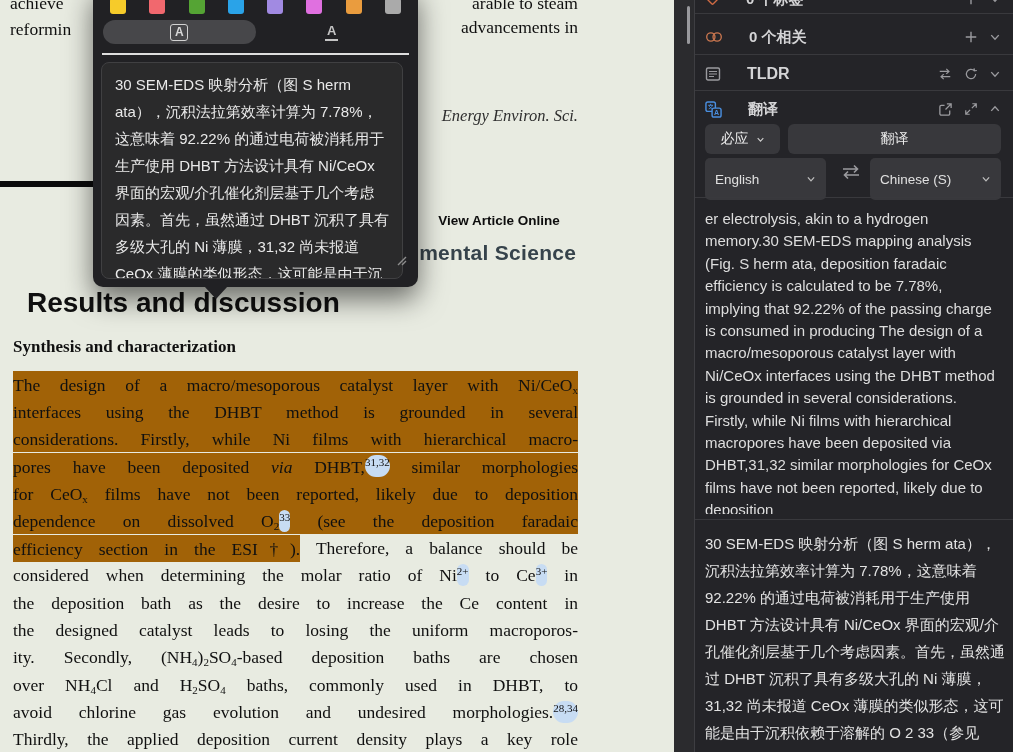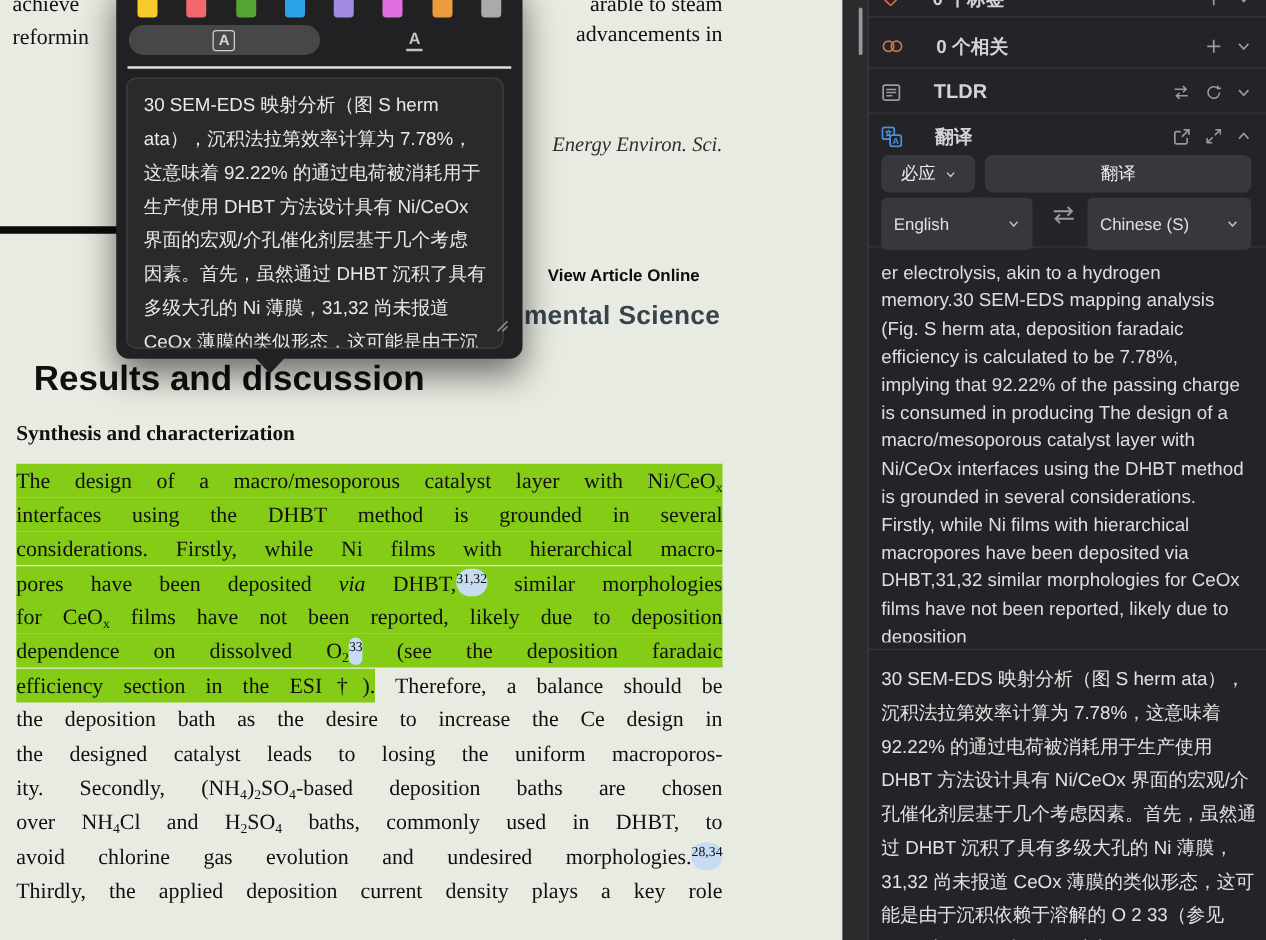--- a/index.html
+++ b/index.html
@@ -18,21 +18,21 @@
   .masthead{position:absolute;left:406px;top:241px;font-weight:bold;font-size:21px;
             letter-spacing:.3px;color:#36434b;}
   .heading{position:absolute;left:27px;top:287px;font-weight:bold;font-size:28px;color:#101010;text-align:right;}
   .subheading{position:absolute;left:13px;top:337px;font-family:"Liberation Serif",serif;
               font-weight:bold;font-size:17px;color:#101010;}
   .paragraph{position:absolute;left:13px;top:371px;width:565px;
              font-family:"Liberation Serif",serif;font-size:17.5px;line-height:27.35px;color:#101010;}
   .pline{text-align:justify;text-align-last:justify;height:27.35px;overflow:visible;}
   .paragraph sup{font-size:11px;vertical-align:6px;line-height:0;}
   .paragraph sub{font-size:11px;vertical-align:-3px;line-height:0;}
-  .hl{background:#84cc16;padding:3.5px 0;}
+  .hl{background:#a16207;padding:3.5px 0;}
   .hl2{background:#c7dcf3;padding:1px 0;border-radius:11px;}
 
   
   .popup{position:absolute;left:93px;top:-16px;width:325px;height:303px;background:#212124;
          border-radius:10px;box-shadow:0 12px 28px rgba(0,0,0,.55);z-index:5;}
   .popup-arrow{position:absolute;left:204px;top:286px;width:0;height:0;z-index:5;
                border-left:12px solid transparent;border-right:12px solid transparent;
                border-top:13px solid #212124;}
   .swatches{position:absolute;top:14px;left:17px;right:17px;display:flex;justify-content:space-between;}
   .swatch{width:16px;height:16px;border-radius:3px;cursor:pointer;}
@@ -94,21 +94,22 @@
 
     <div class="paragraph">
 
     <div class="pline"><span class="hl">The design of a macro/mesoporous catalyst layer with Ni/CeO<sub>x</sub></span></div>
         <div class="pline"><span class="hl">interfaces using the DHBT method is grounded in several</span></div>
         <div class="pline"><span class="hl">considerations. Firstly, while Ni films with hierarchical macro-</span></div>
         <div class="pline"><span class="hl">pores have been deposited <em>via</em> DHBT,<span class="hl2"><sup>31,32</sup></span> similar morphologies</span></div>
         <div class="pline"><span class="hl">for CeO<sub>x</sub> films have not been reported, likely due to deposition</span></div>
         <div class="pline"><span class="hl">dependence on dissolved O<sub>2</sub><span class="hl2"><sup>33</sup></span> (see the deposition faradaic</span></div>
         <div class="pline"><span class="hl">efficiency section in the ESI†).</span> Therefore, a balance should be</div>
-        <div class="pline">the deposition bath as the desire to increase the Ce design in</div>
+        <div class="pline">considered when determining the molar ratio of Ni<span class="hl2"><sup>2+</sup></span> to Ce<span class="hl2"><sup>3+</sup></span> in</div>
+        <div class="pline">the deposition bath as the desire to increase the Ce content in</div>
         <div class="pline">the designed catalyst leads to losing the uniform macroporos-</div>
         <div class="pline">ity. Secondly, (NH<sub>4</sub>)<sub>2</sub>SO<sub>4</sub>-based deposition baths are chosen</div>
         <div class="pline">over NH<sub>4</sub>Cl and H<sub>2</sub>SO<sub>4</sub> baths, commonly used in DHBT, to</div>
         <div class="pline">avoid chlorine gas evolution and undesired morphologies.<span class="hl2"><sup>28,34</sup></span></div>
         <div class="pline">Thirdly, the applied deposition current density plays a key role</div>
       </div>
   </div>
 
   <div class="popup">
     <div class="swatches">

